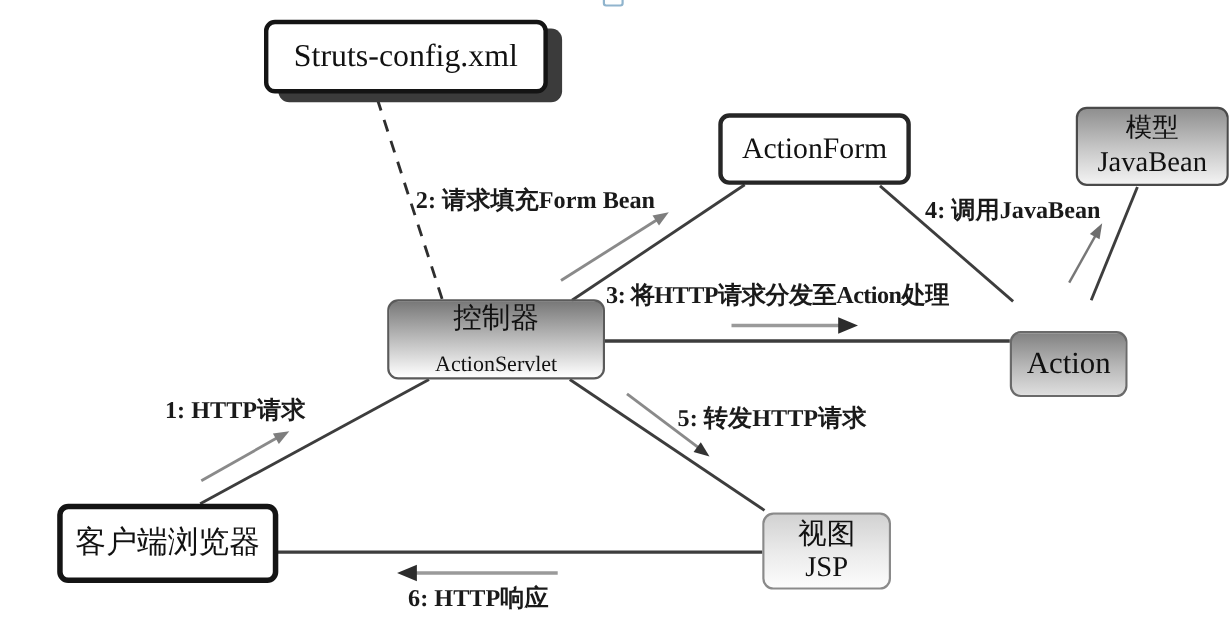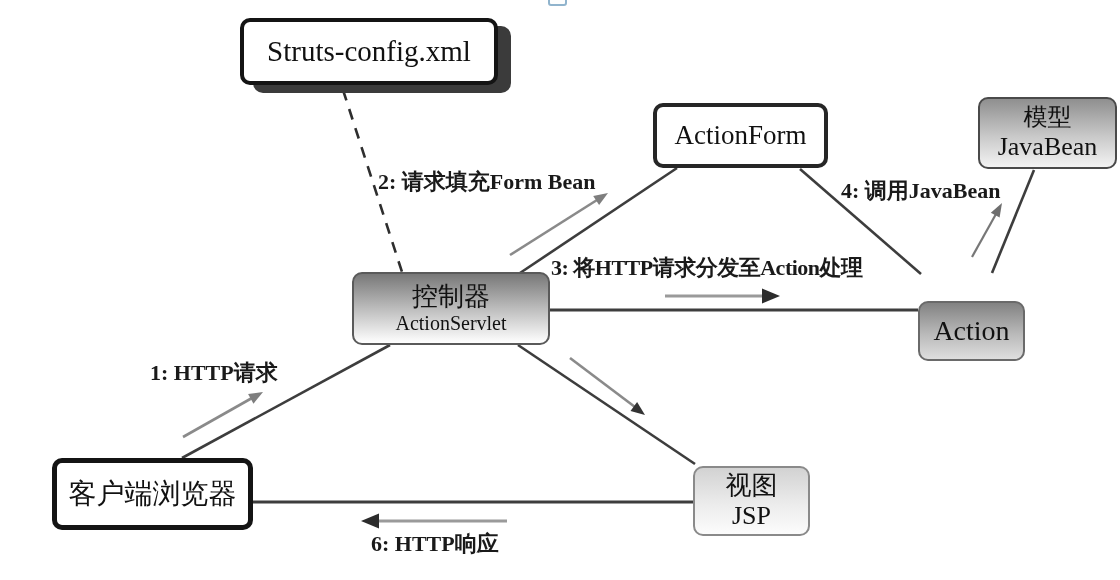--- a/index.html
+++ b/index.html
@@ -52,20 +52,21 @@
     background: linear-gradient(180deg, #8f8f8f 0%, #c9c9c9 55%, #f3f3f3 100%);
     border: 2px solid #4a4a4a;
     font-size: 24px;
     font-family: Liberation Serif, serif;
   }
   #node-controller {
     left: 352px; top: 272px; width: 198px; height: 73px;
     background: linear-gradient(180deg, #787878 0%, #c3c3c3 55%, #ffffff 100%);
     border: 2px solid #5a5a5a;
     font-size: 26px;
+    justify-content: space-between;
   }
   #node-action {
     left: 918px; top: 273px; width: 107px; height: 60px;
     background: linear-gradient(180deg, #828282 0%, #b9b9b9 55%, #dedede 100%);
     border: 2px solid #6a6a6a;
     font-size: 28px;
     margin-top: 28px;
   }
   #node-view-jsp {
     left: 693px; top: 466px; width: 117px; height: 70px;
@@ -187,15 +188,16 @@
 
   <div class="node" id="node-view-jsp">
     <span>视图</span>
     <span class="l2-en">JSP</span>
   </div>
 
   <div class="step-label" id="label-step1">1: HTTP请求</div>
   <div class="step-label" id="label-step2">2: 请求填充Form Bean</div>
   <div class="step-label" id="label-step3">3: 将HTTP请求分发至Action处理</div>
   <div class="step-label" id="label-step4">4: 调用JavaBean</div>
+  <div class="step-label" id="label-step5">5: 转发HTTP请求</div>
   <div class="step-label" id="label-step6">6: HTTP响应</div>
 
 </div>
 
 </body></html>

